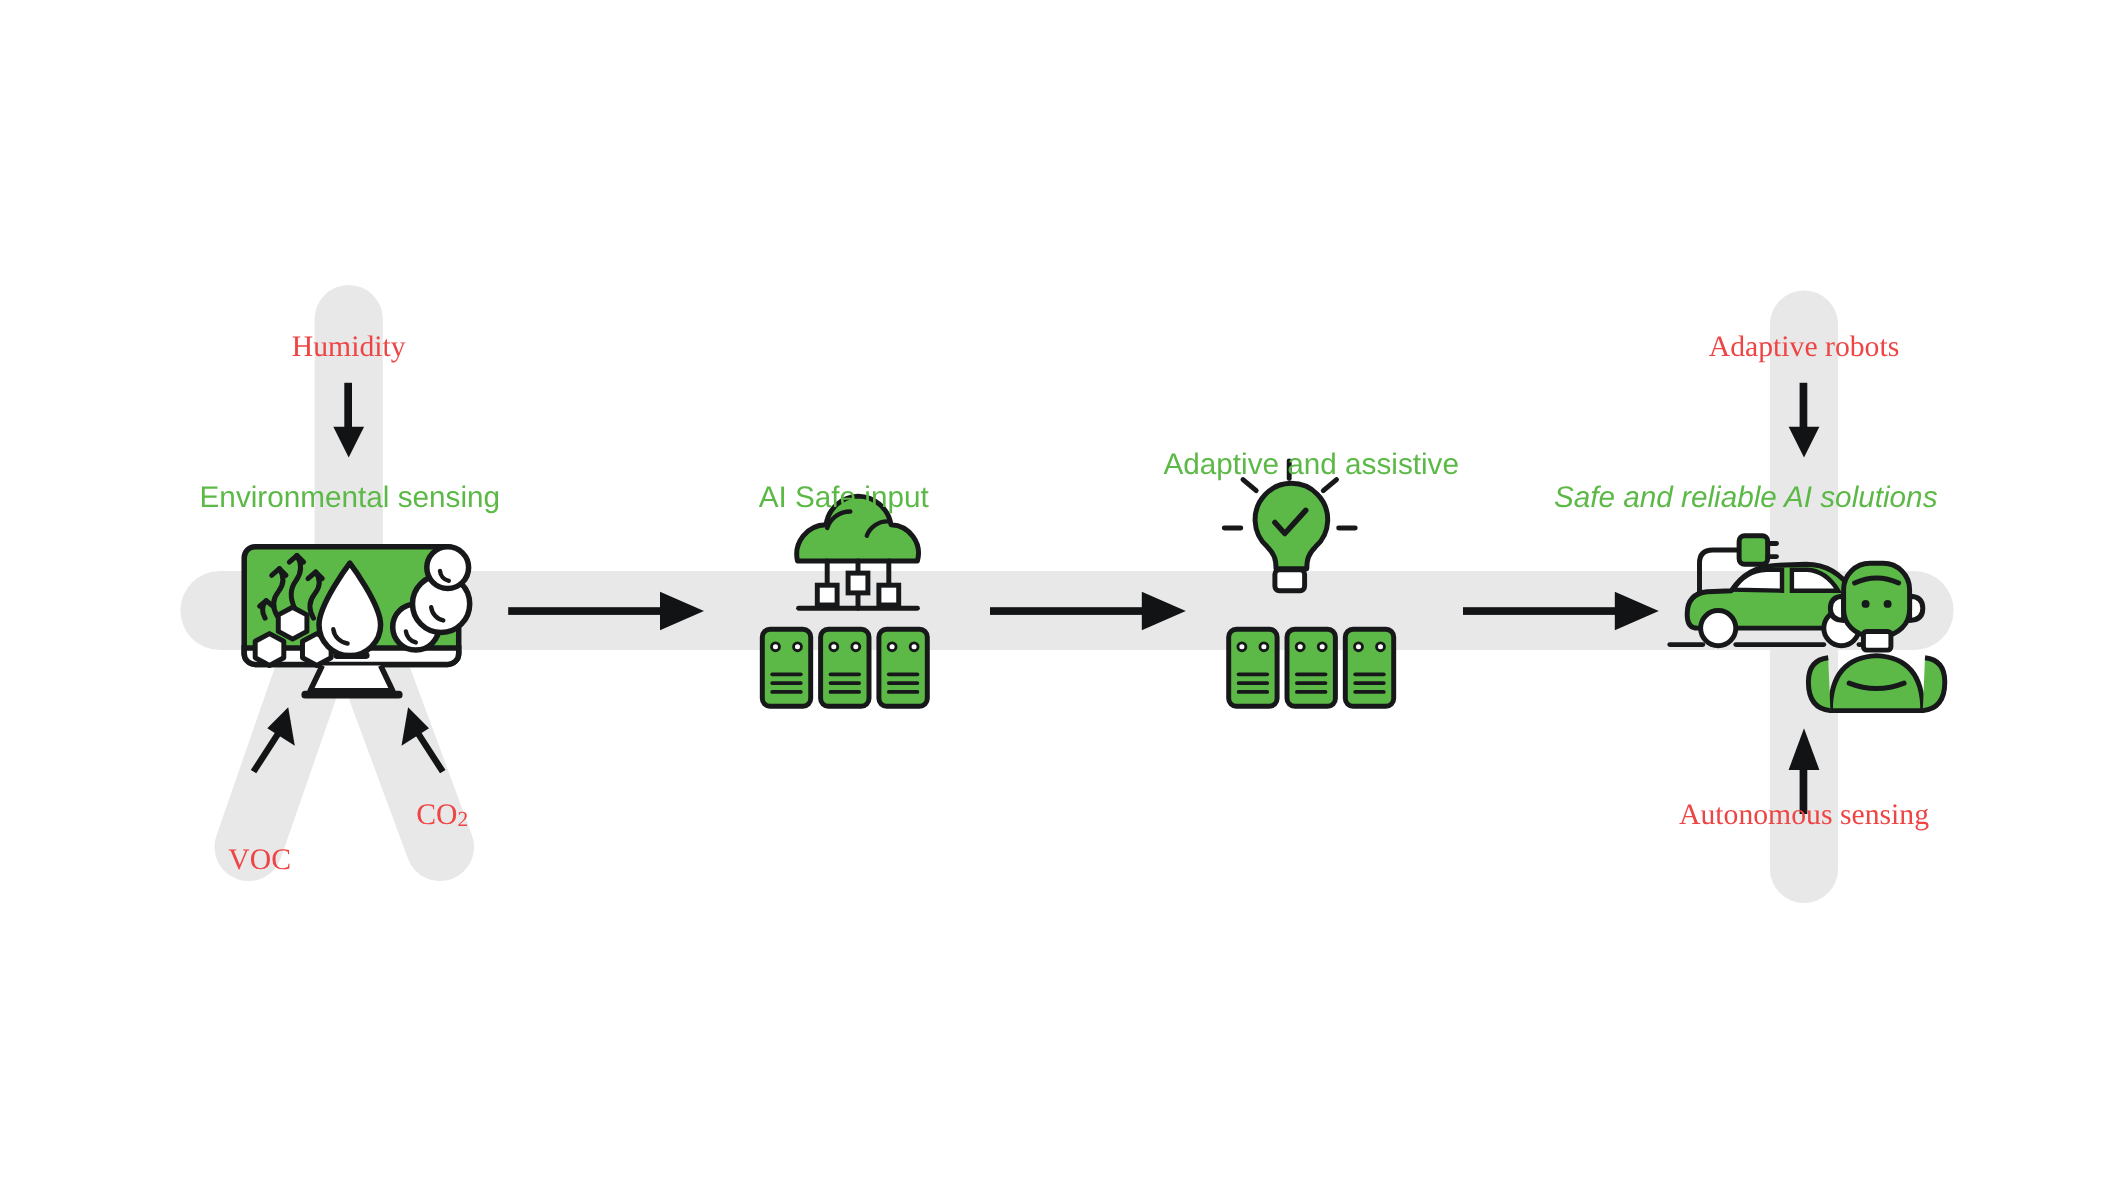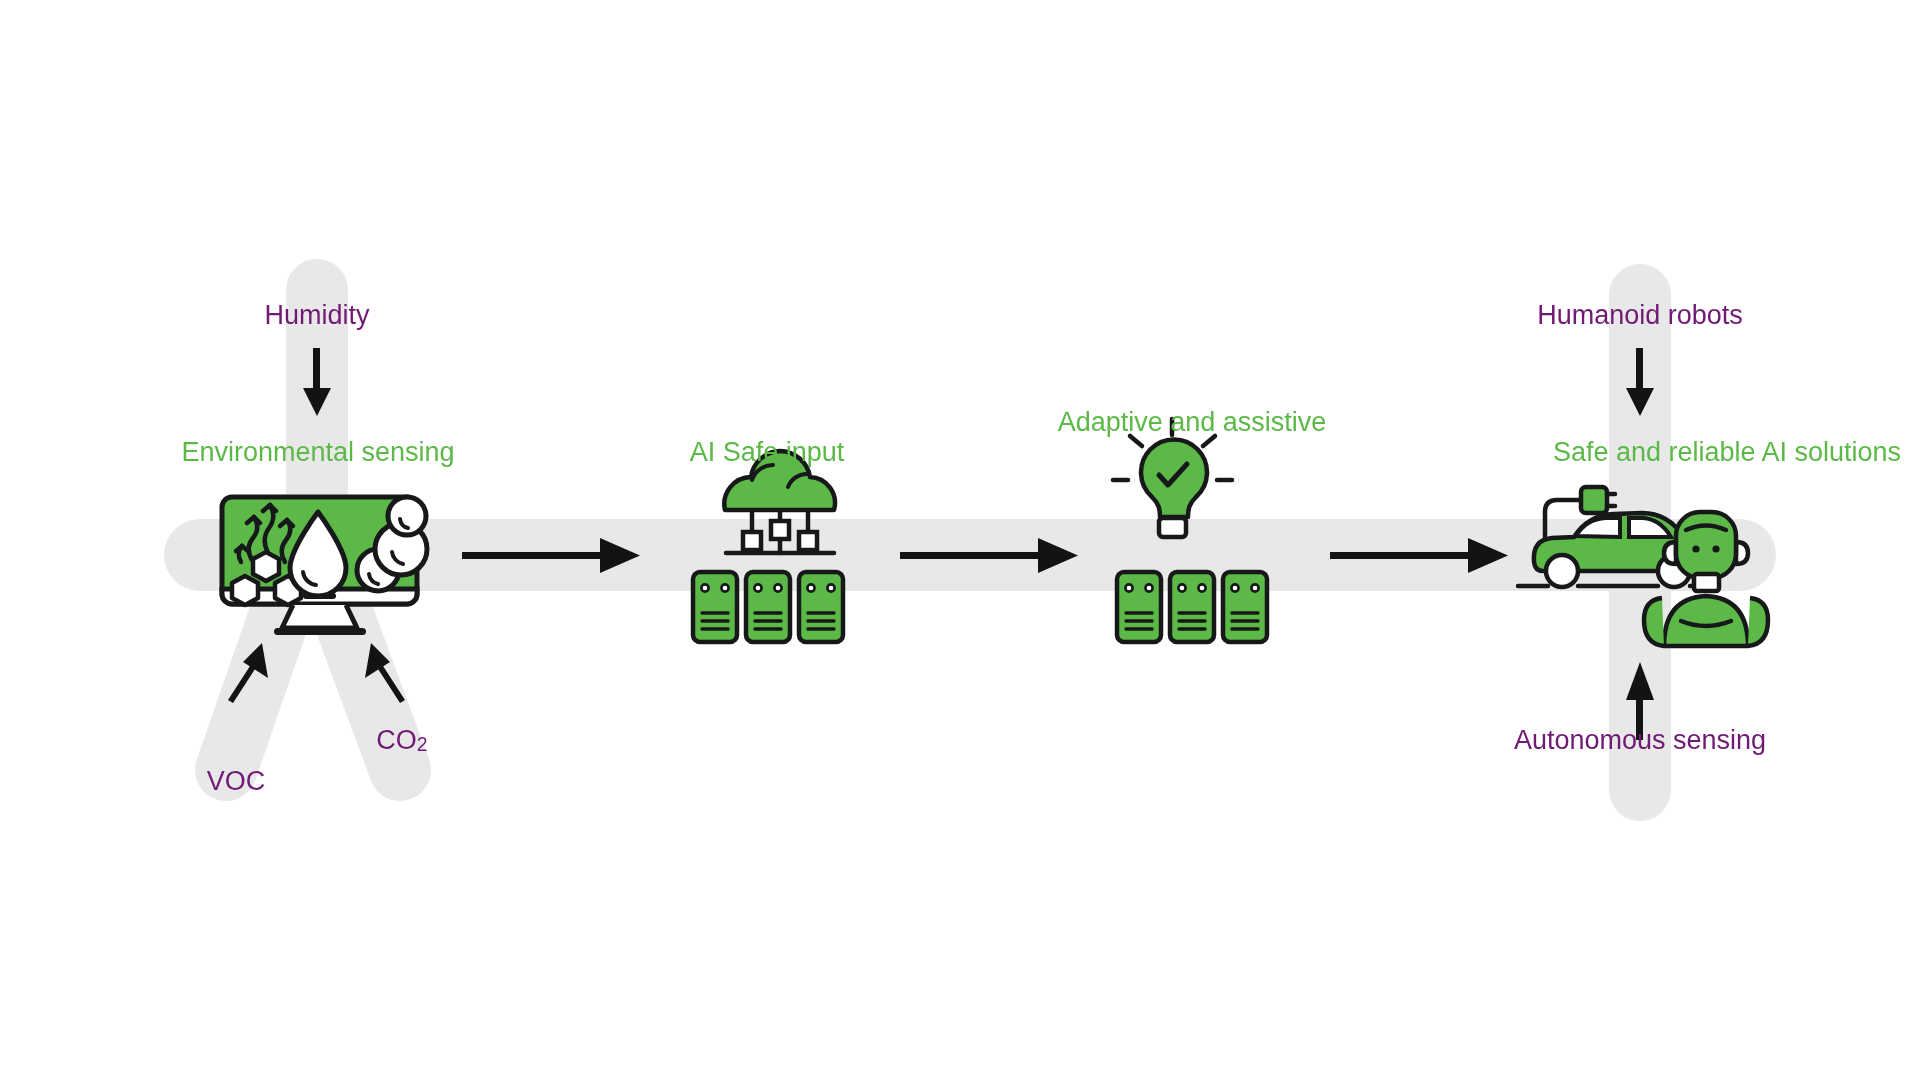--- a/index.html
+++ b/index.html
@@ -22,23 +22,24 @@
     width: 1920px;
     height: 1080px;
   }
 
   .lbl {
     position: absolute;
     white-space: nowrap;
     line-height: 1.18;
   }
   .lbl-dark {
-    color: #701a75;
+    color: #ef4444;
     font-size: 27px;
     font-weight: 400;
+    font-family: Liberation Serif, serif;
   }
   .lbl-green {
     color: #5cb947;
     font-size: 27px;
     font-weight: 400;
     text-align: center;
   }
   .center-x {
     transform: translateX(-50%);
   }
@@ -323,25 +324,25 @@
     </g>
   </g>
 </svg>
 
 <div class="lbl lbl-dark center-x" style="left:317px; top:300px;">Humidity</div>
 
 <div class="lbl lbl-dark center-x" style="left:236px; top:766px;">VOC</div>
 
 <div class="lbl lbl-dark center-x" style="left:402px; top:725px;"><span>CO</span><sub>2</sub></div>
 
-<div class="lbl lbl-dark center-x" style="left:1640px; top:300px;">Humanoid robots</div>
+<div class="lbl lbl-dark center-x" style="left:1640px; top:300px;">Adaptive robots</div>
 
 <div class="lbl lbl-dark center-x" style="left:1640px; top:725px;">Autonomous sensing</div>
 
 <div class="lbl lbl-green center-x" style="left:318px; top:437px;">Environmental sensing</div>
 
 <div class="lbl lbl-green center-x" style="left:767px; top:437px;">AI Safe input</div>
 
 <div class="lbl lbl-green center-x two-line" style="left:1192px; top:407px;">
   <div>Adaptive and assistive</div>
 </div>
 
-<div class="lbl lbl-green center-x" style="left:1727px; top:437px;">Safe and reliable AI solutions</div>
+<div class="lbl lbl-green center-x" style="left:1587px; top:437px;font-style:italic;">Safe and reliable AI solutions</div>
 
 </body></html>

